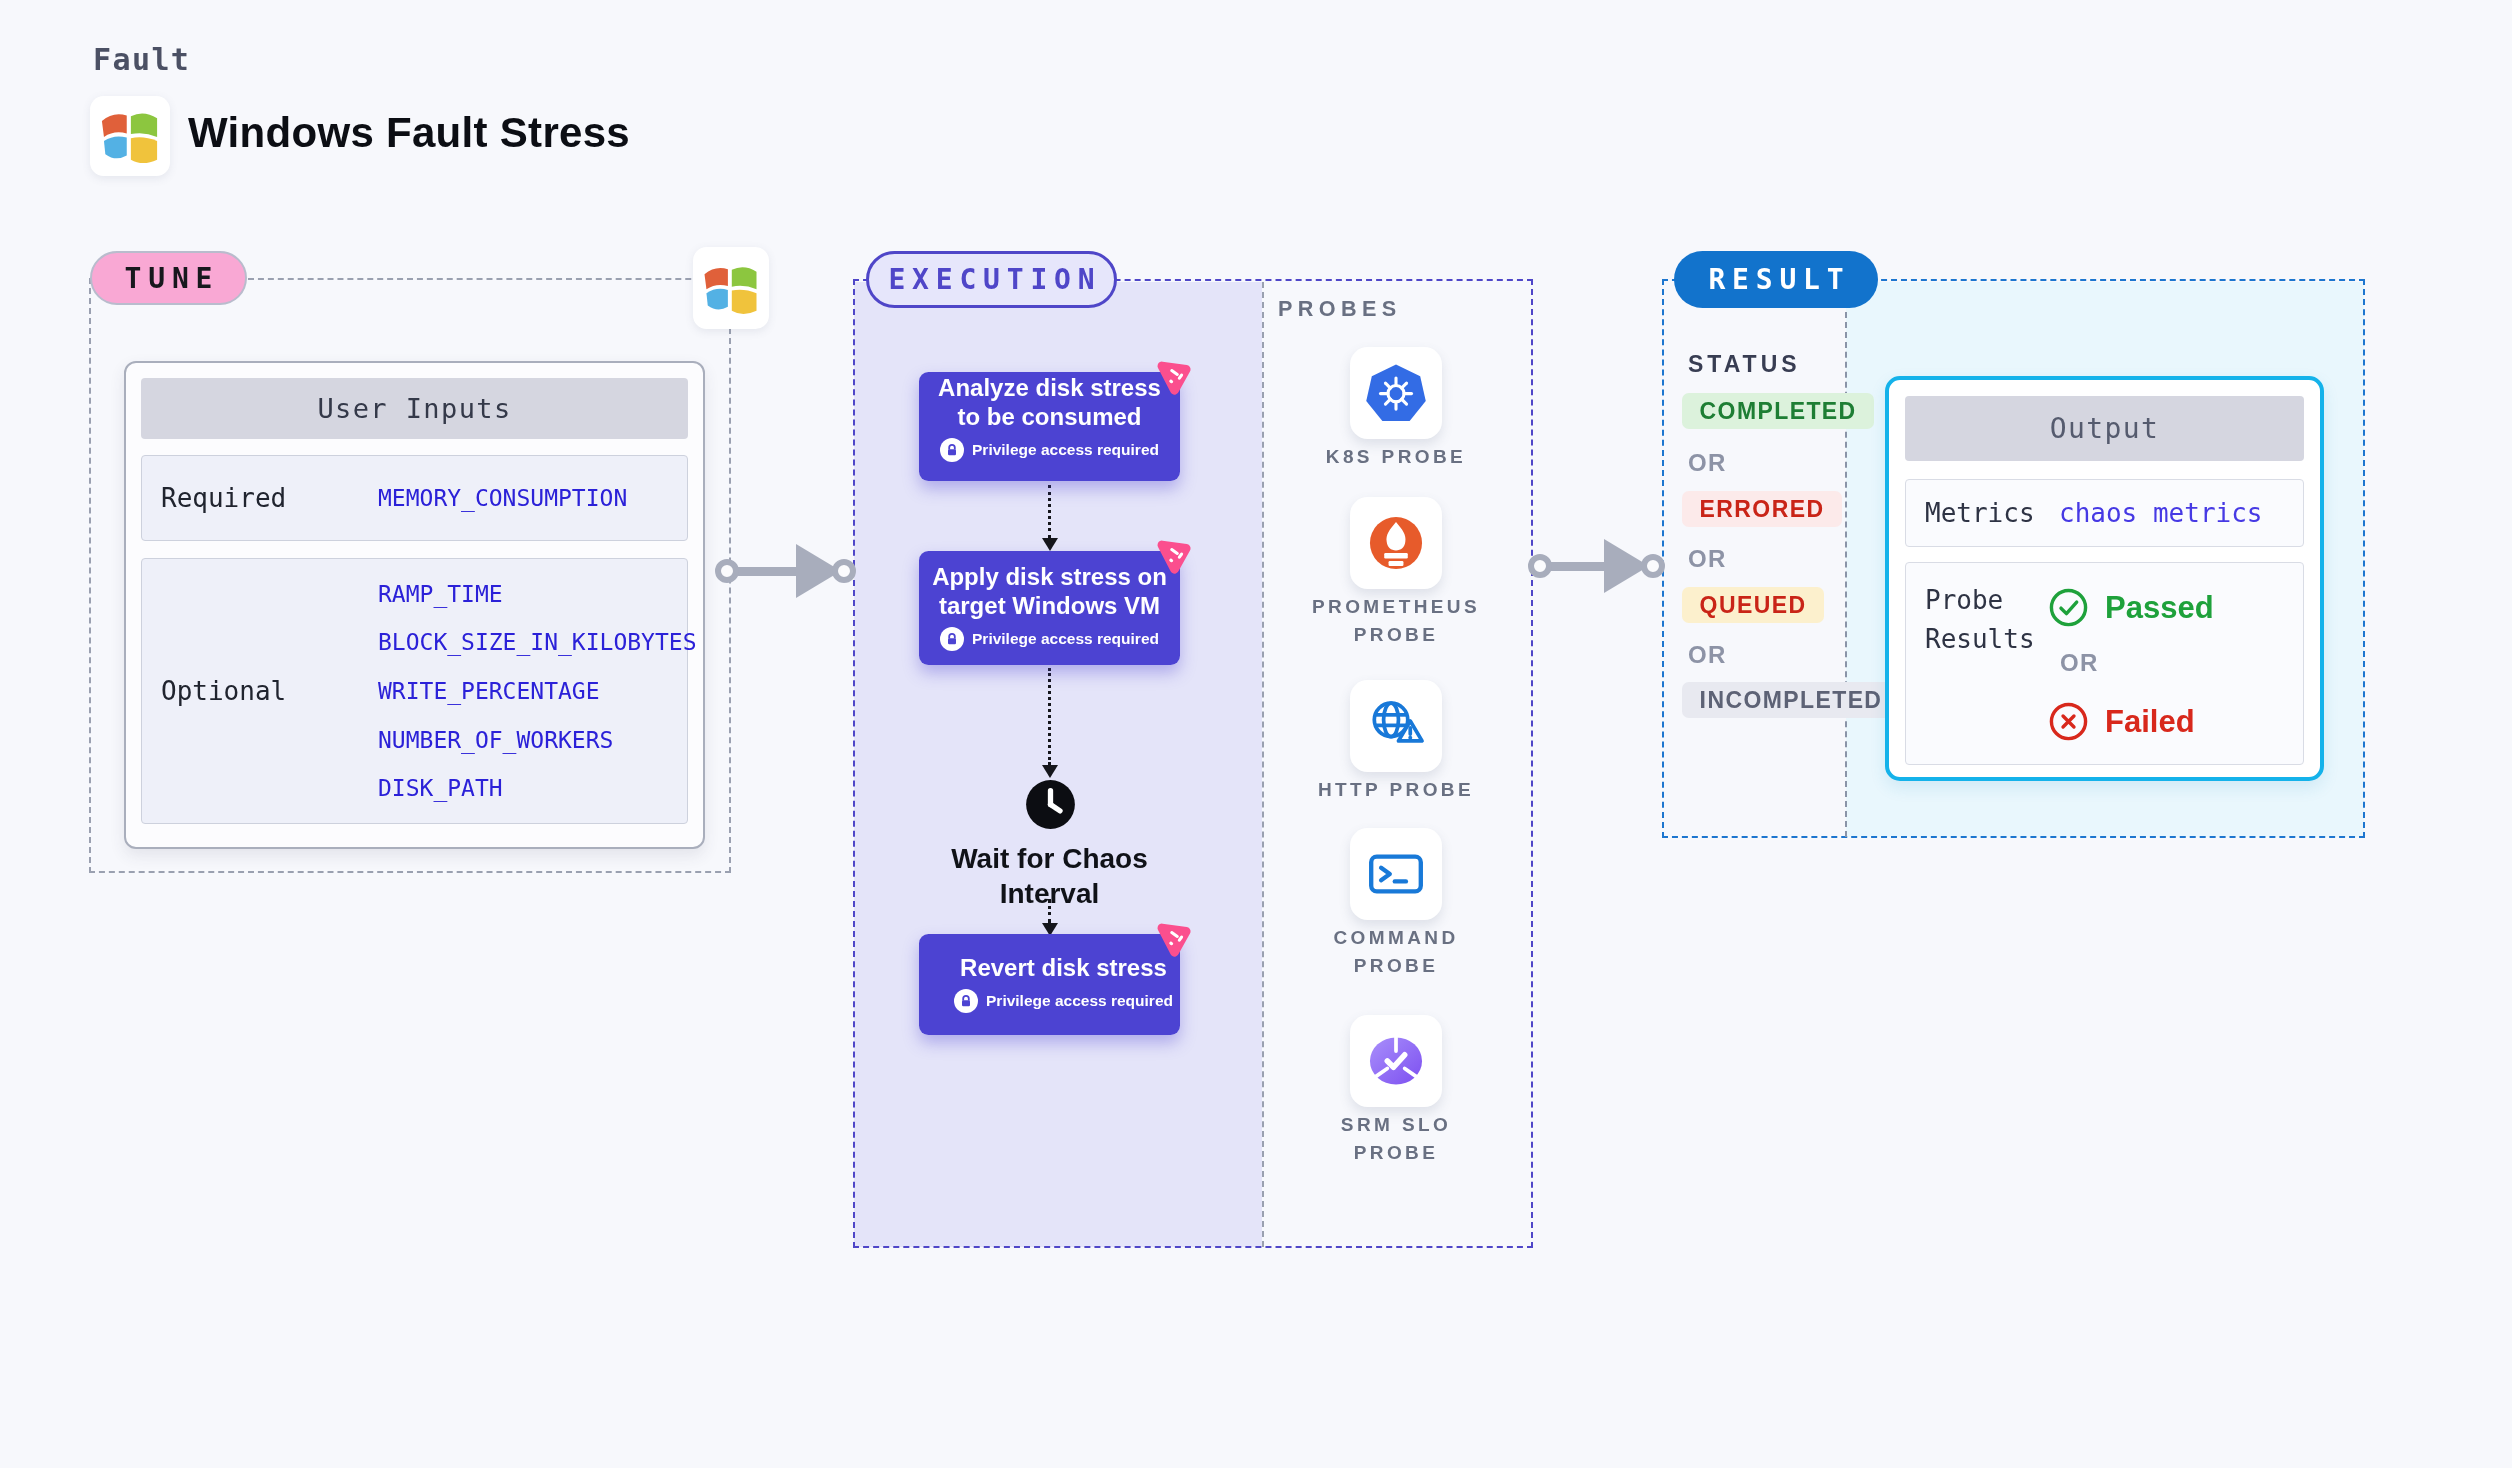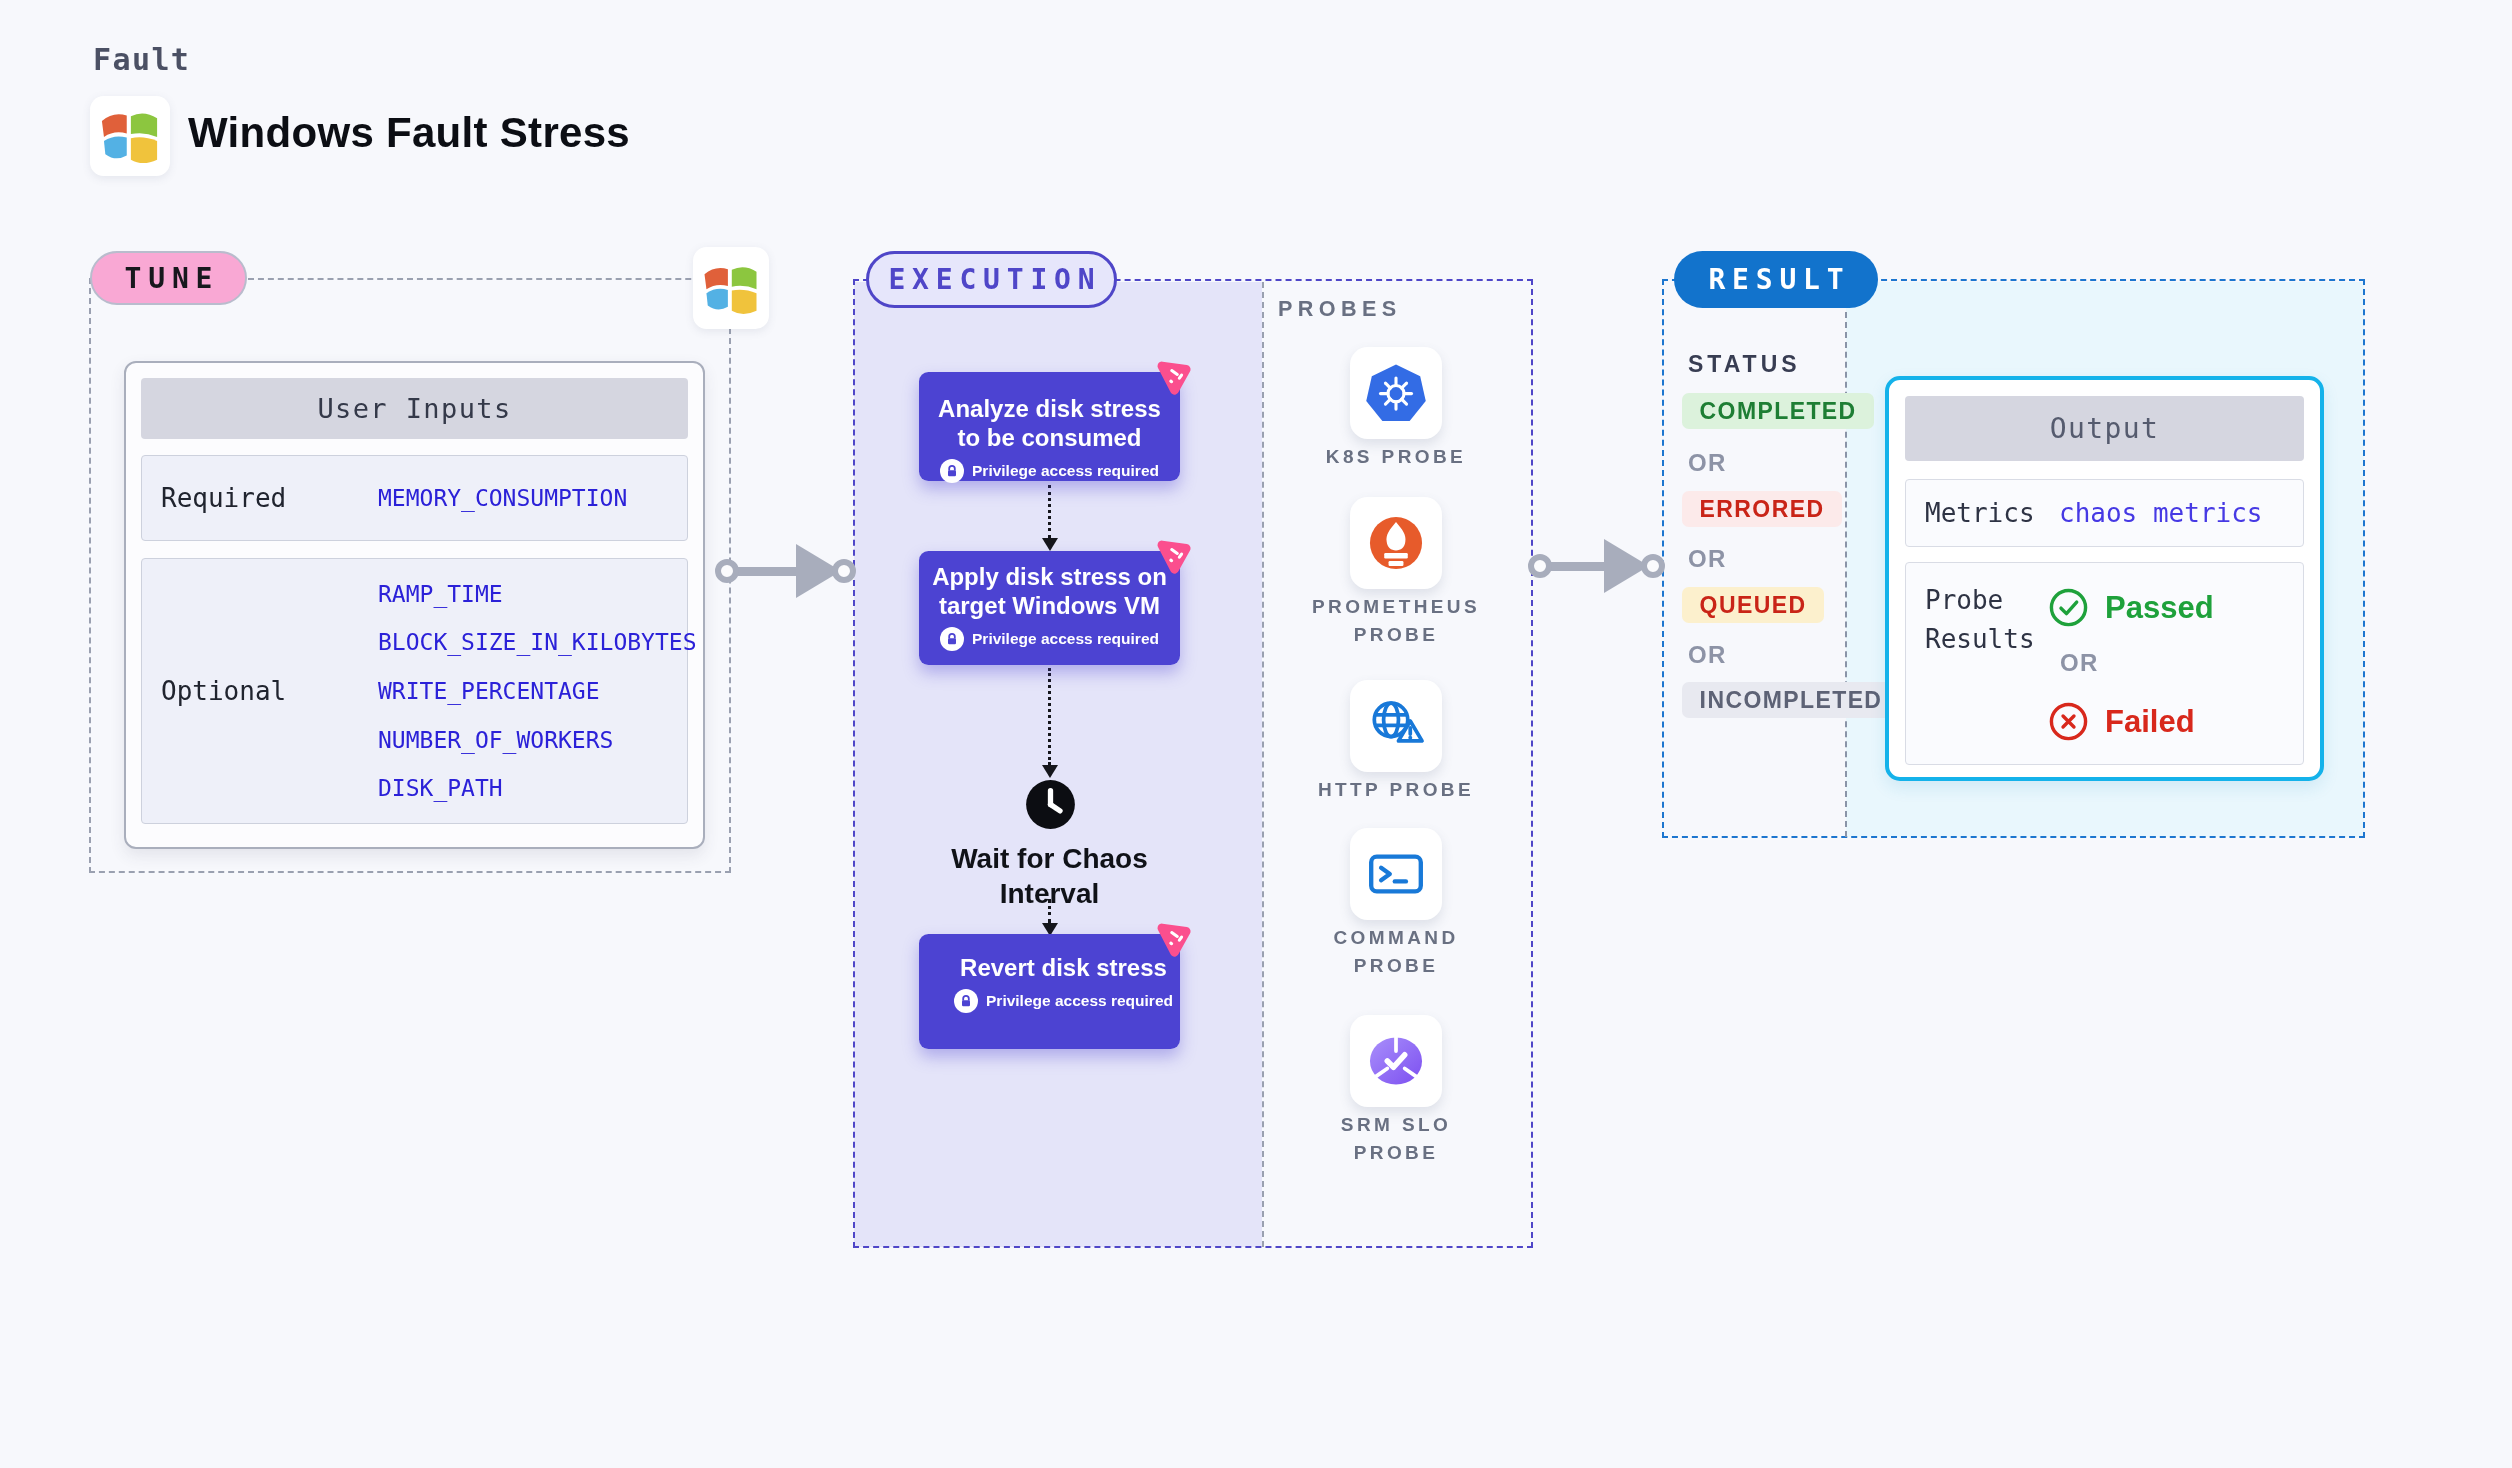--- a/index.html
+++ b/index.html
@@ -52,23 +52,23 @@
   #exec-fill { position:absolute; left:854px; top:282px; width:408px; height:965px; background:#e4e4f9; z-index:0; }
   #exec-box  { position:absolute; left:853px; top:279px; width:680px; height:969px;
                border:2.7px dashed #4f46c8; z-index:2; pointer-events:none; }
   #probes-sep { position:absolute; left:1262px; top:282px; height:965px; width:0;
                 border-left:2px dashed #9aa0b0; z-index:2; }
   #exec-pill { left:866px; top:251px; width:251px; height:57px; background:#e6e6fb;
                border:3.4px solid #4f46c8; color:#4f46c8; }
 
   .step-card { position:absolute; left:919px; width:261px; border-radius:9.5px; background:#4c43d2;
     box-shadow:0 8px 16px rgba(76,67,210,.35); z-index:3; text-align:center; }
-  #step-card-1 { top:372px; height:109px; padding-top:22px; }
+  #step-card-1 { top:372px; height:109px; padding-top:1px; }
   #step-card-2 { top:551px; height:114px; padding-top:10.8px; }
-  #step-card-3 { top:934px; height:115px; padding-top:19px;padding-left:28px; }
+  #step-card-3 { top:934px; height:101px; padding-top:19px;padding-left:28px; }
   .step-title { color:#ffffff; font-size:24px; font-weight:800; line-height:1.22; padding:0 10.8px; }
   .priv-row { display:flex; align-items:center; justify-content:center; gap:8px; margin-top:6.8px; }
   .lock-bubble { width:24px; height:24px; background:#ffffff; border-radius:50%;
                  display:flex; align-items:center; justify-content:center; }
   .priv-text { color:#ffffff; font-size:15.5px; font-weight:600; }
   .chaos-badge { position:absolute; right:-13.5px; top:-16px; width:41px; height:41px; transform:rotate(-10deg); z-index:4; }
 
   .dot-connector { position:absolute; left:1048px; width:0; border-left:3.4px dotted #15161c; z-index:2; }
   #conn-1 { top:485px; height:53px; }
   #conn-2 { top:668px; height:97px; }

